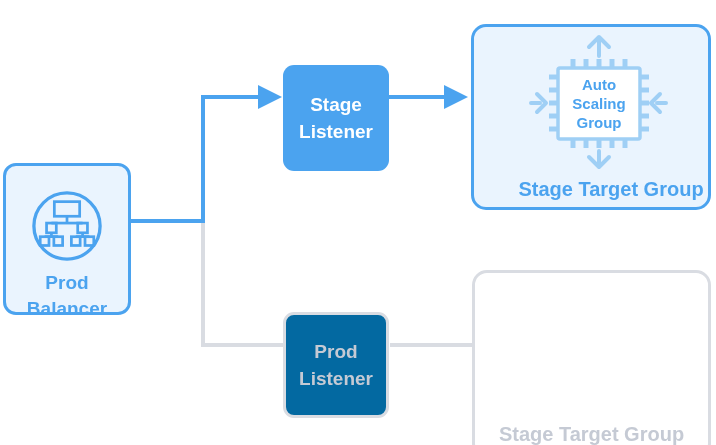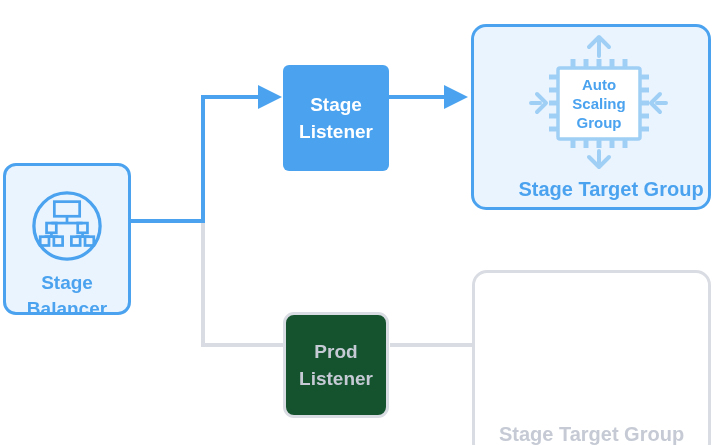--- a/index.html
+++ b/index.html
@@ -47,25 +47,24 @@
     width: 106px; height: 106px;
     border-radius: 11px;
     text-align: center;
     font-size: 19px; line-height: 27px; font-weight: 600;
     padding: 0 12px;
   }
   .node-stage-listener {
     left: 283px; top: 45px;
     background: var(--accent);
     color: #ffffff;
-    border-radius: 6px;
   }
   .node-prod-listener {
     left: 283px; top: 292px;
-    background: #14532d;
+    background: #0369a1;
     border: 3px solid var(--muted-border);
     color: var(--muted-text);
   }
 
   .node-tg { border-radius: 15px; }
   .node-stage-tg {
     left: 471px; top: 4px; width: 240px; height: 186px;
     background: var(--panel-fill);
     border: 3px solid var(--accent);
   }
@@ -124,21 +123,21 @@
           <rect x="49" y="35" width="10" height="10"></rect>
           <path d="M22 45 V49 M15 49 H29"></path>
           <path d="M54 45 V49 M47 49 H61"></path>
           <rect x="10.5" y="49" width="9" height="9"></rect>
           <rect x="24.5" y="49" width="9" height="9"></rect>
           <rect x="42.5" y="49" width="9" height="9"></rect>
           <rect x="56.5" y="49" width="9" height="9"></rect>
         </g>
       </svg>
     </div>
-    <div class="lb-label">Stage Balancer</div>
+    <div class="lb-label">Prod Balancer</div>
   </div>
 
   <div class="node node-listener node-stage-listener">
     <span>Stage Listener</span>
   </div>
 
   <div class="node node-listener node-prod-listener">
     <span>Prod Listener</span>
   </div>
 

